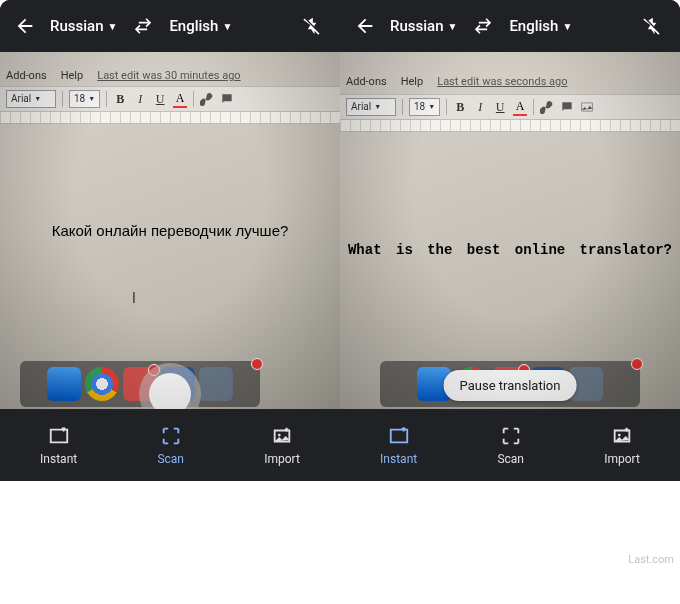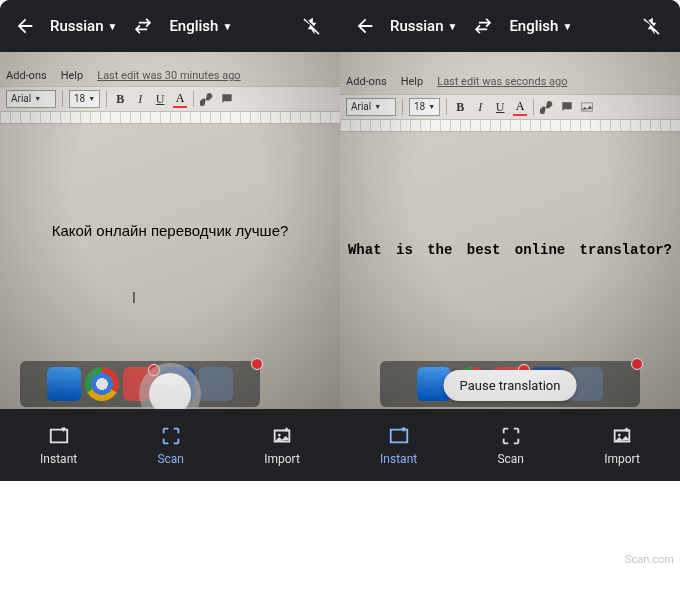--- a/index.html
+++ b/index.html
@@ -448,13 +448,13 @@
             <circle cx="9" cy="11" r="1.5"></circle>
             <path d="M4 18l5-5 3 3 4-4 4 4"></path>
             <path d="M17 3v4M15 5h4" stroke="currentColor" stroke-width="2"></path>
           </svg>
       </span>
       <span>Import</span>
     </div>
   </div>
 </div>
 
-<div class="wm">Scan.com</div>
+<div class="wm">Last.com</div>
 
 </body></html>

